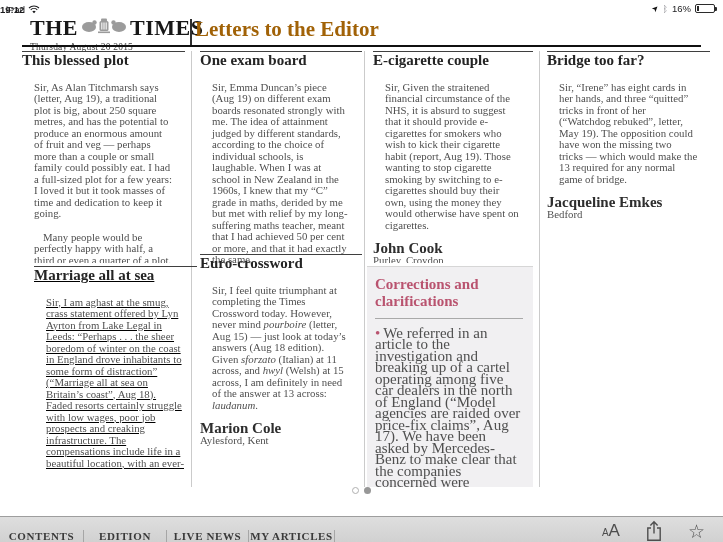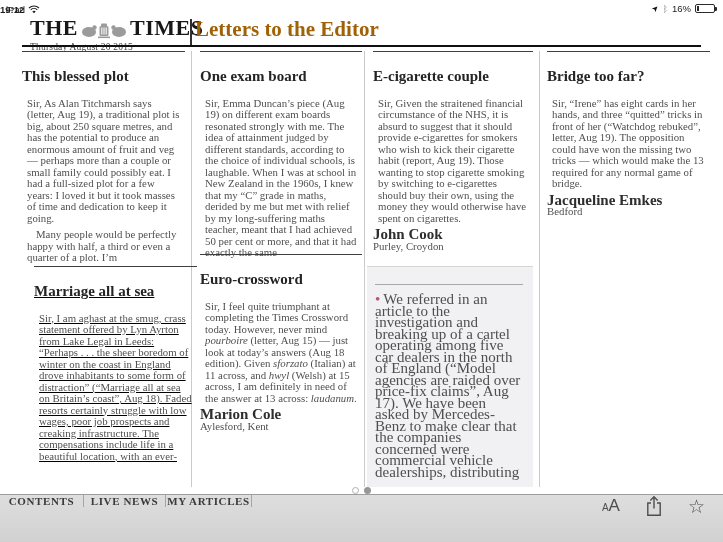--- a/index.html
+++ b/index.html
@@ -18,34 +18,34 @@
   .status-time { position:absolute; left:0; right:0; top:4px; text-align:left; font-weight:600; }
   .status-right { position:absolute; right:5px; top:3px; display:flex; align-items:center; gap:4px; }
   .nav-arrow { display:inline-block; transform:rotate(-45deg); font-size:8px; color:#111; }
   .bt { font-size:9px; color:#8e8e93; font-family:"DejaVu Sans",sans-serif; }
   .battery { position:relative; width:20px; height:9px; border:1px solid #2b2b2b; border-radius:2px; margin-right:3px; }
   .battery::after { content:""; position:absolute; right:-3px; top:2px; width:2px; height:4px; background:#2b2b2b; border-radius:0 1px 1px 0; }
   .battery-fill { position:absolute; left:1px; top:1px; bottom:1px; width:2px; background:#2b2b2b; }
 
   
   .masthead { position:absolute; left:30px; top:17px; }
-  .mast-line { display:flex; align-items:flex-end; }
+  .mast-line { display:flex; align-items:flex-start; }
   .mast-text { font-weight:700; font-size:22px; line-height:1; color:#171717; letter-spacing:0.5px; }
   .crest { margin:0 3px; }
   .mast-date { font-size:9.5px; line-height:1; color:#3d3d3d; margin-top:4px; letter-spacing:0.2px; }
   .header-vrule { position:absolute; left:190px; top:19px; width:2px; height:26px; background:#2f2f2f; }
   .section-title { position:absolute; left:195px; top:18px; font-weight:700; font-size:21px; line-height:1.1; color:#a16207; margin:0; }
   .header-rule { position:absolute; left:22px; top:45px; width:679px; height:2px; background:#101010; }
 
   
   .vdiv { position:absolute; top:51px; height:436px; width:1px; background:#cbcbcb; }
-  .letter { position:absolute; border-top:1px solid #3f3f3f; padding-top:16px; overflow:hidden; }
+  .letter { position:absolute; border-top:1px solid #3f3f3f; padding-top:0; overflow:hidden; }
   .headline { font-weight:700; font-size:15px; line-height:1.1; color:#242424; margin:0; }
   .body { margin-top:13px; font-size:10.8px; line-height:11.5px; color:#4f4f4f; }
-  .body p { margin:5px; }
+  .body p { margin:12px; }
   .body p + p { text-indent:9px; }
   .author { font-weight:700; font-size:15px; line-height:11.5px; color:#2e2e2e; }
   .loc { font-size:10.8px; line-height:11.5px; color:#4f4f4f; }
 
   .c1r1 { left:22px;  top:51px;  width:163px; height:212px; }
   .c2r1 { left:200px; top:51px;  width:162px; height:212px; }
   .c3r1 { left:373px; top:51px;  width:160px; height:212px; }
   .c4r1 { left:547px; top:51px;  width:163px; height:212px; }
   .c1r2 { left:34px;  top:266px; width:163px; height:221px;text-decoration:underline; }
   .c2r2 { left:200px; top:254px; width:162px; height:221px; }
@@ -58,23 +58,23 @@
   .corr-body { font-size:15px; line-height:11.5px; color:#4f4f4f; margin:0; }
   .corr-bullet { color:#b9536f; margin-right:3px; }
 
   
   .pager { position:absolute; left:0; right:0; top:487px; display:flex; justify-content:center; gap:5px; }
   .dot { width:7px; height:7px; border-radius:50%; }
   .dot.inactive { border:1px solid #b0b0b0; background:#ffffff; }
   .dot.active { background:#979797; }
 
   
-  .toolbar { position:absolute; left:0; right:0; bottom:0; height:48px;
+  .toolbar { position:absolute; left:0; right:0; bottom:0; height:26px;
     background:linear-gradient(#dedede,#d1d1d1); border-top:1px solid #9e9e9e;
-    display:flex; align-items:flex-start; }
+    display:flex; align-items:flex-end; }
   .tb-btn { width:84px; border:none; border-right:1px solid #a6a6a6; background:transparent;
     font-family:"Liberation Serif","DejaVu Serif",serif; font-weight:600; font-size:11px;
     letter-spacing:0.6px; color:#3a3a3a; cursor:pointer; padding:0; }
   .tb-icons { margin-left:auto; display:flex; align-items:center; gap:25px; padding-right:18px; }
   .aa { display:flex; align-items:baseline; color:#4e4e4e; cursor:pointer;
     font-family:"Liberation Sans","DejaVu Sans",sans-serif; }
   .aa .small { font-size:10px; }
   .aa .big { font-size:17px; }
   .star { font-size:19px; line-height:1; color:#4e4e4e; cursor:pointer;
     font-family:"DejaVu Sans",sans-serif; }
@@ -156,21 +156,21 @@
     <div class="body">
         <p><span>Sir, Given the straitened financial circumstance of the NHS, it is absurd to suggest that it should provide e-cigarettes for smokers who wish to kick their cigarette habit (report, Aug 19). Those wanting to stop cigarette smoking by switching to e-cigarettes should buy their own, using the money they would otherwise have spent on cigarettes.</span></p>
       </div>
     <div class="author">John Cook</div>
     <div class="loc">Purley, Croydon</div>
   </section>
 
   <section class="letter c4r1">
     <h2 class="headline">Bridge too far?</h2>
     <div class="body">
-        <p><span>Sir, “Irene” has eight cards in her hands, and three “quitted” tricks in front of her (“Watchdog rebuked”, letter, Aug 19). The opposition could have won the missing two tricks — which would make the 13 required for any normal game of bridge.</span></p>
+        <p><span>Sir, “Irene” has eight cards in her hands, and three “quitted” tricks in front of her (“Watchdog rebuked”, letter, May 19). The opposition could have won the missing two tricks — which would make the 13 required for any normal game of bridge.</span></p>
       </div>
     <div class="author">Jacqueline Emkes</div>
     <div class="loc">Bedford</div>
   </section>
 
   <section class="letter c1r2">
     <h2 class="headline">Marriage all at sea</h2>
     <div class="body">
         <p><span>Sir, I am aghast at the smug, crass statement offered by Lyn Ayrton from Lake Legal in Leeds: “Perhaps . . . the sheer boredom of winter on the coast in England drove inhabitants to some form of distraction” (“Marriage all at sea on Britain’s coast”, Aug 18). Faded resorts certainly struggle with low wages, poor job prospects and creaking infrastructure. The compensations include life in a beautiful location, with an ever-</span></p>
       </div>
@@ -179,31 +179,33 @@
   <section class="letter c2r2">
     <h2 class="headline">Euro-crossword</h2>
     <div class="body">
         <p><span>Sir, I feel quite triumphant at completing the Times Crossword today. However, never mind </span><em>pourboire</em><span> (letter, Aug 15) — just look at today’s answers (Aug 18 edition). Given </span><em>sforzato</em><span> (Italian) at 11 across, and </span><em>hwyl</em><span> (Welsh) at 15 across, I am definitely in need of the answer at 13 across: </span><em>laudanum</em><span>.</span></p>
       </div>
     <div class="author">Marion Cole</div>
     <div class="loc">Aylesford, Kent</div>
   </section>
 
   <section class="corrections">
+    <h2 class="corr-title">Corrections and clarifications</h2>
     <hr class="corr-rule">
     <p class="corr-body"><span class="corr-bullet">•</span><span>We referred in an article to the investigation and breaking up of a cartel operating among five car dealers in the north of England (“Model agencies are raided over price-fix claims”, Aug 17). We have been asked by Mercedes-Benz to make clear that the companies concerned were commercial vehicle dealerships, distributing</span></p>
   </section>
 
   <div class="pager">
       <span class="dot inactive"></span>
       <span class="dot active"></span>
     </div>
 
   <div class="toolbar">
     <button class="tb-btn">CONTENTS</button>
+    <button class="tb-btn" style="width:83px">EDITION</button>
     <button class="tb-btn" style="width:82px">LIVE NEWS</button>
     <button class="tb-btn" style="width:86px">MY ARTICLES</button>
     <div class="tb-icons">
       <span class="aa">
           <span class="small">A</span>
           <span class="big">A</span>
         </span>
       <span class="share">
         <svg width="18" height="22" viewBox="0 0 18 22">
           <path d="M6 8 H2.8 V20.2 H15.2 V8 H12" fill="none" stroke="#4e4e4e" stroke-width="1.4"></path>

